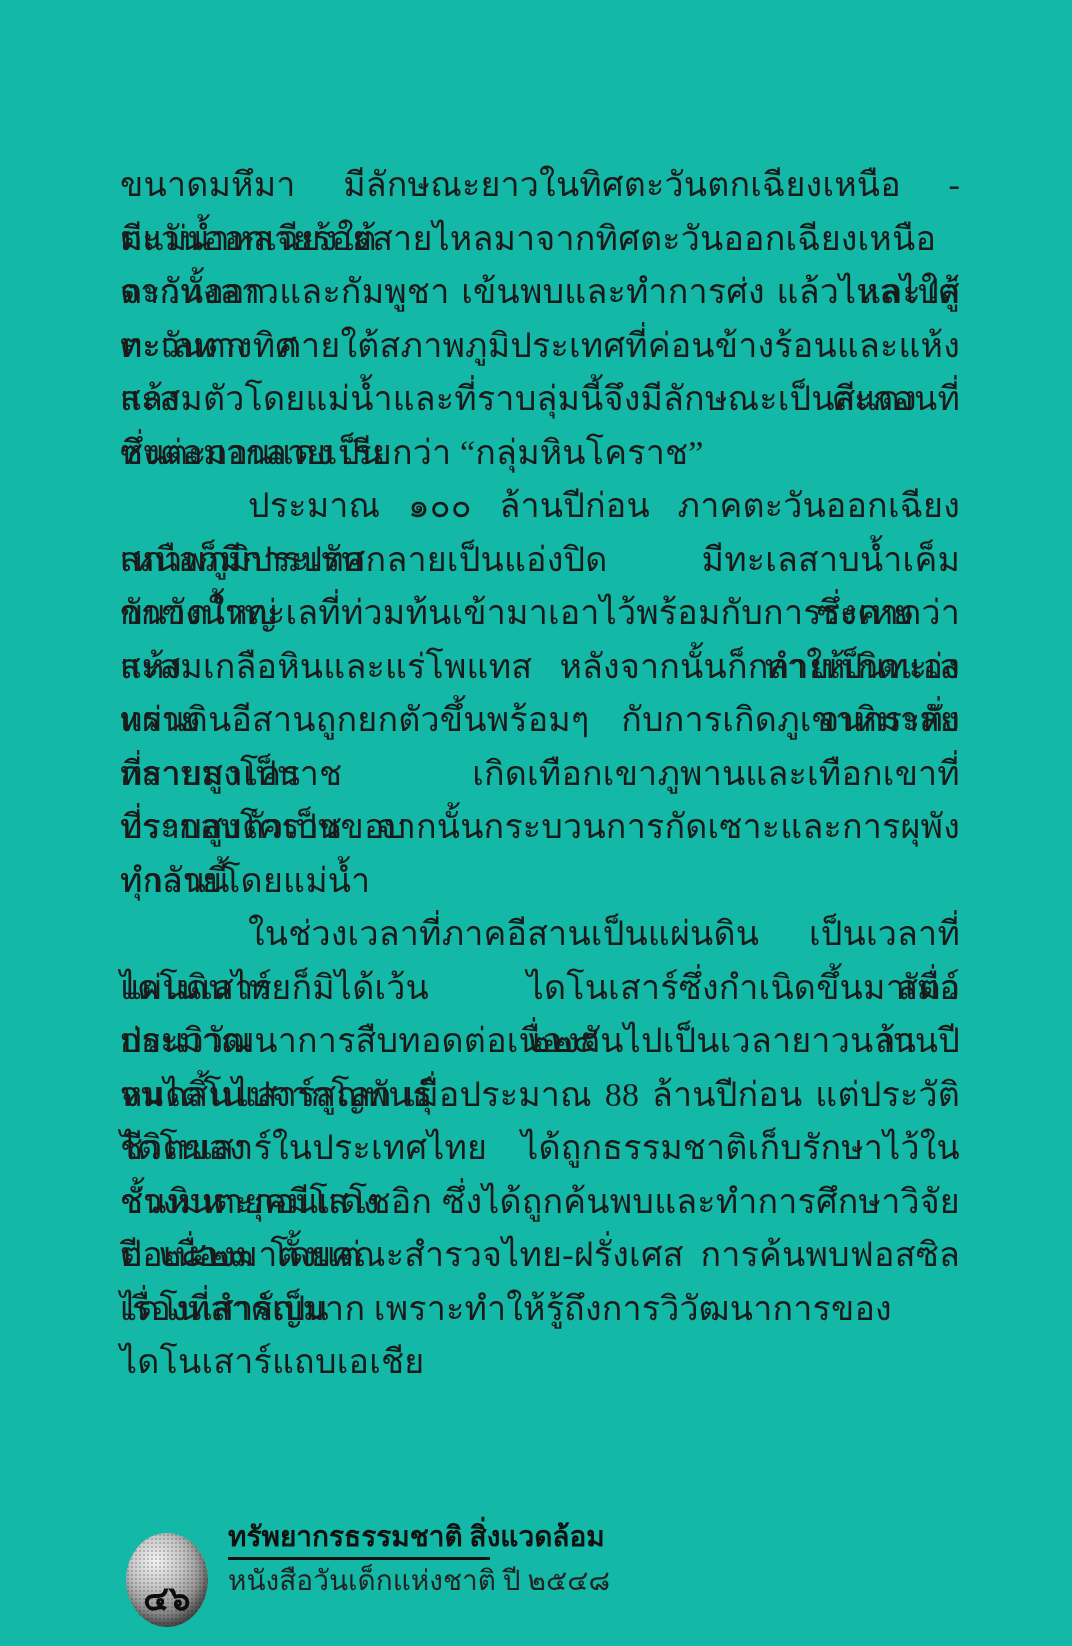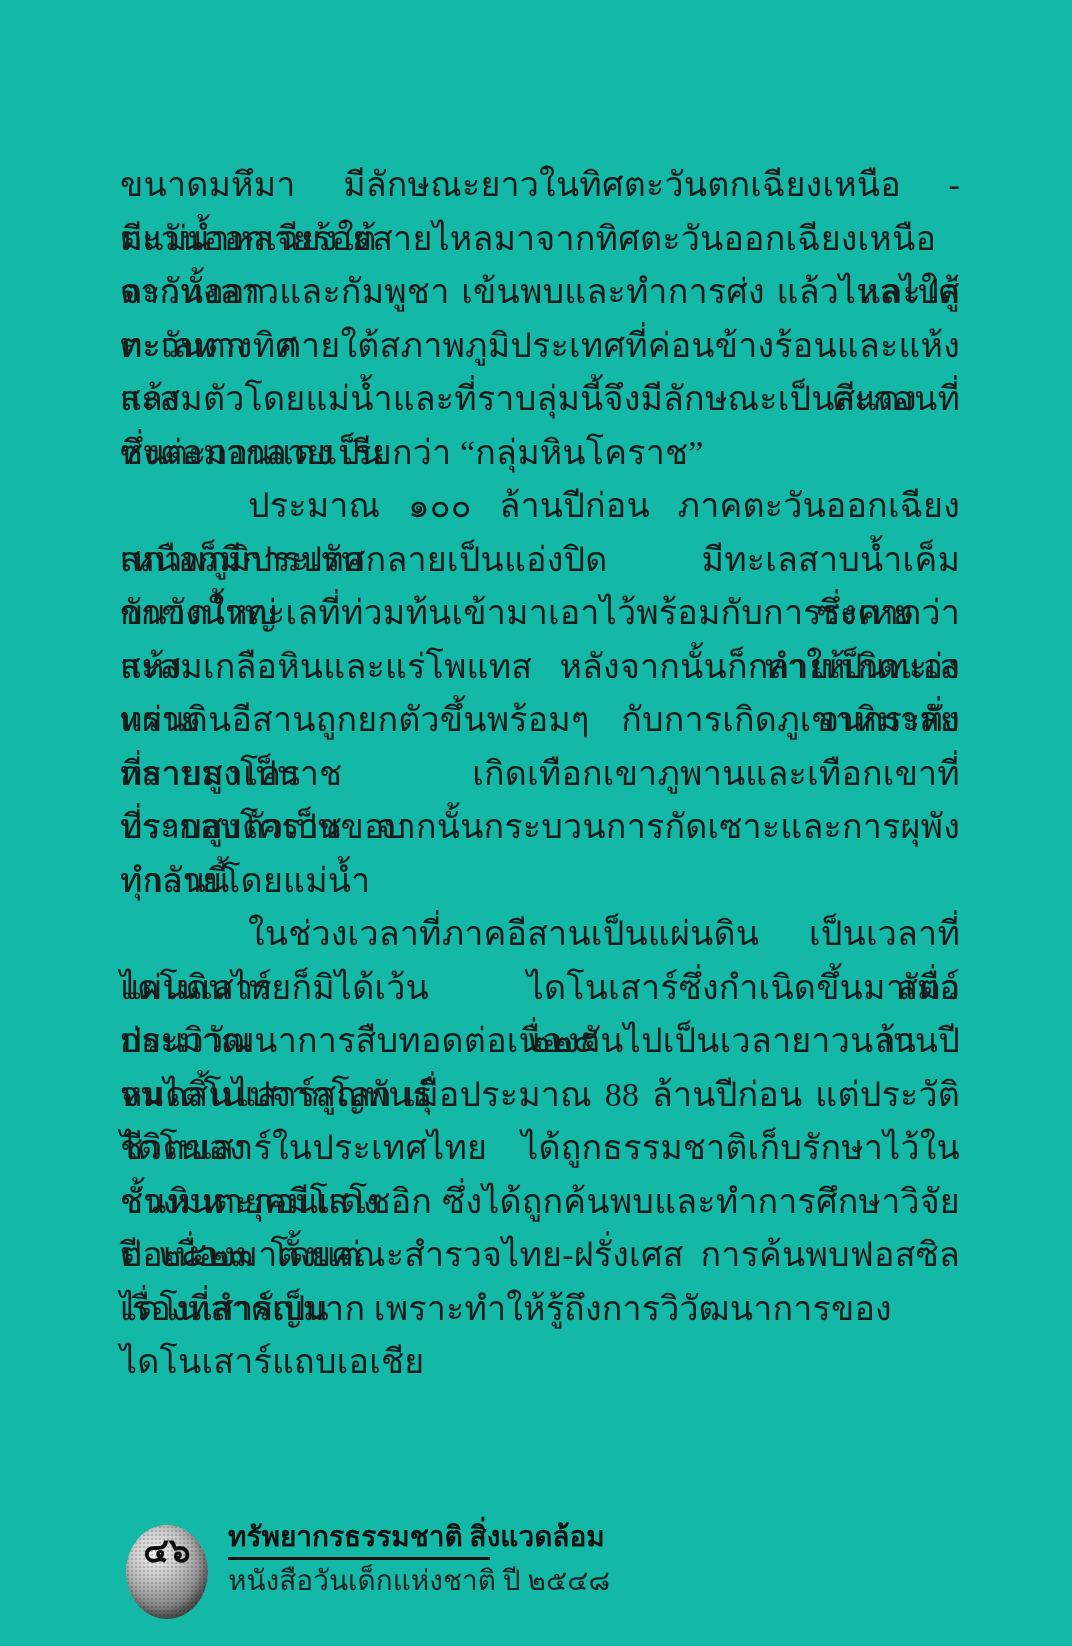--- a/index.html
+++ b/index.html
@@ -41,30 +41,30 @@
   .footer {
     position: absolute;
     left: 0;
     top: 1505px;
     width: 1072px;
     height: 120px;
   }
   .page-number-badge {
     position: absolute;
     left: 126px;
-    top: 20px;
+    top: 28px;
     width: 82px;
     height: 94px;
     border-radius: 50%;
     background-image:
       radial-gradient(rgba(0,0,0,0.18) 1px, rgba(0,0,0,0) 1.2px),
       radial-gradient(circle at 36% 30%, #f2f2f2 0%, #c8c8c8 30%, #8f8f8f 60%, #565656 88%, #454545 100%);
     background-size: 4px 4px, 100% 100%;
     display: flex;
-    align-items: flex-start;
+    align-items: flex-end;
     justify-content: center;
     box-shadow: inset -4px -6px 10px rgba(0,0,0,0.35);
   }
   .badge-number {
     font-size: 34px;
     font-weight: bold;
     color: #0d0d0d;
     font-family: "Liberation Serif", serif;
     transform: translateY(-2px);
   }

